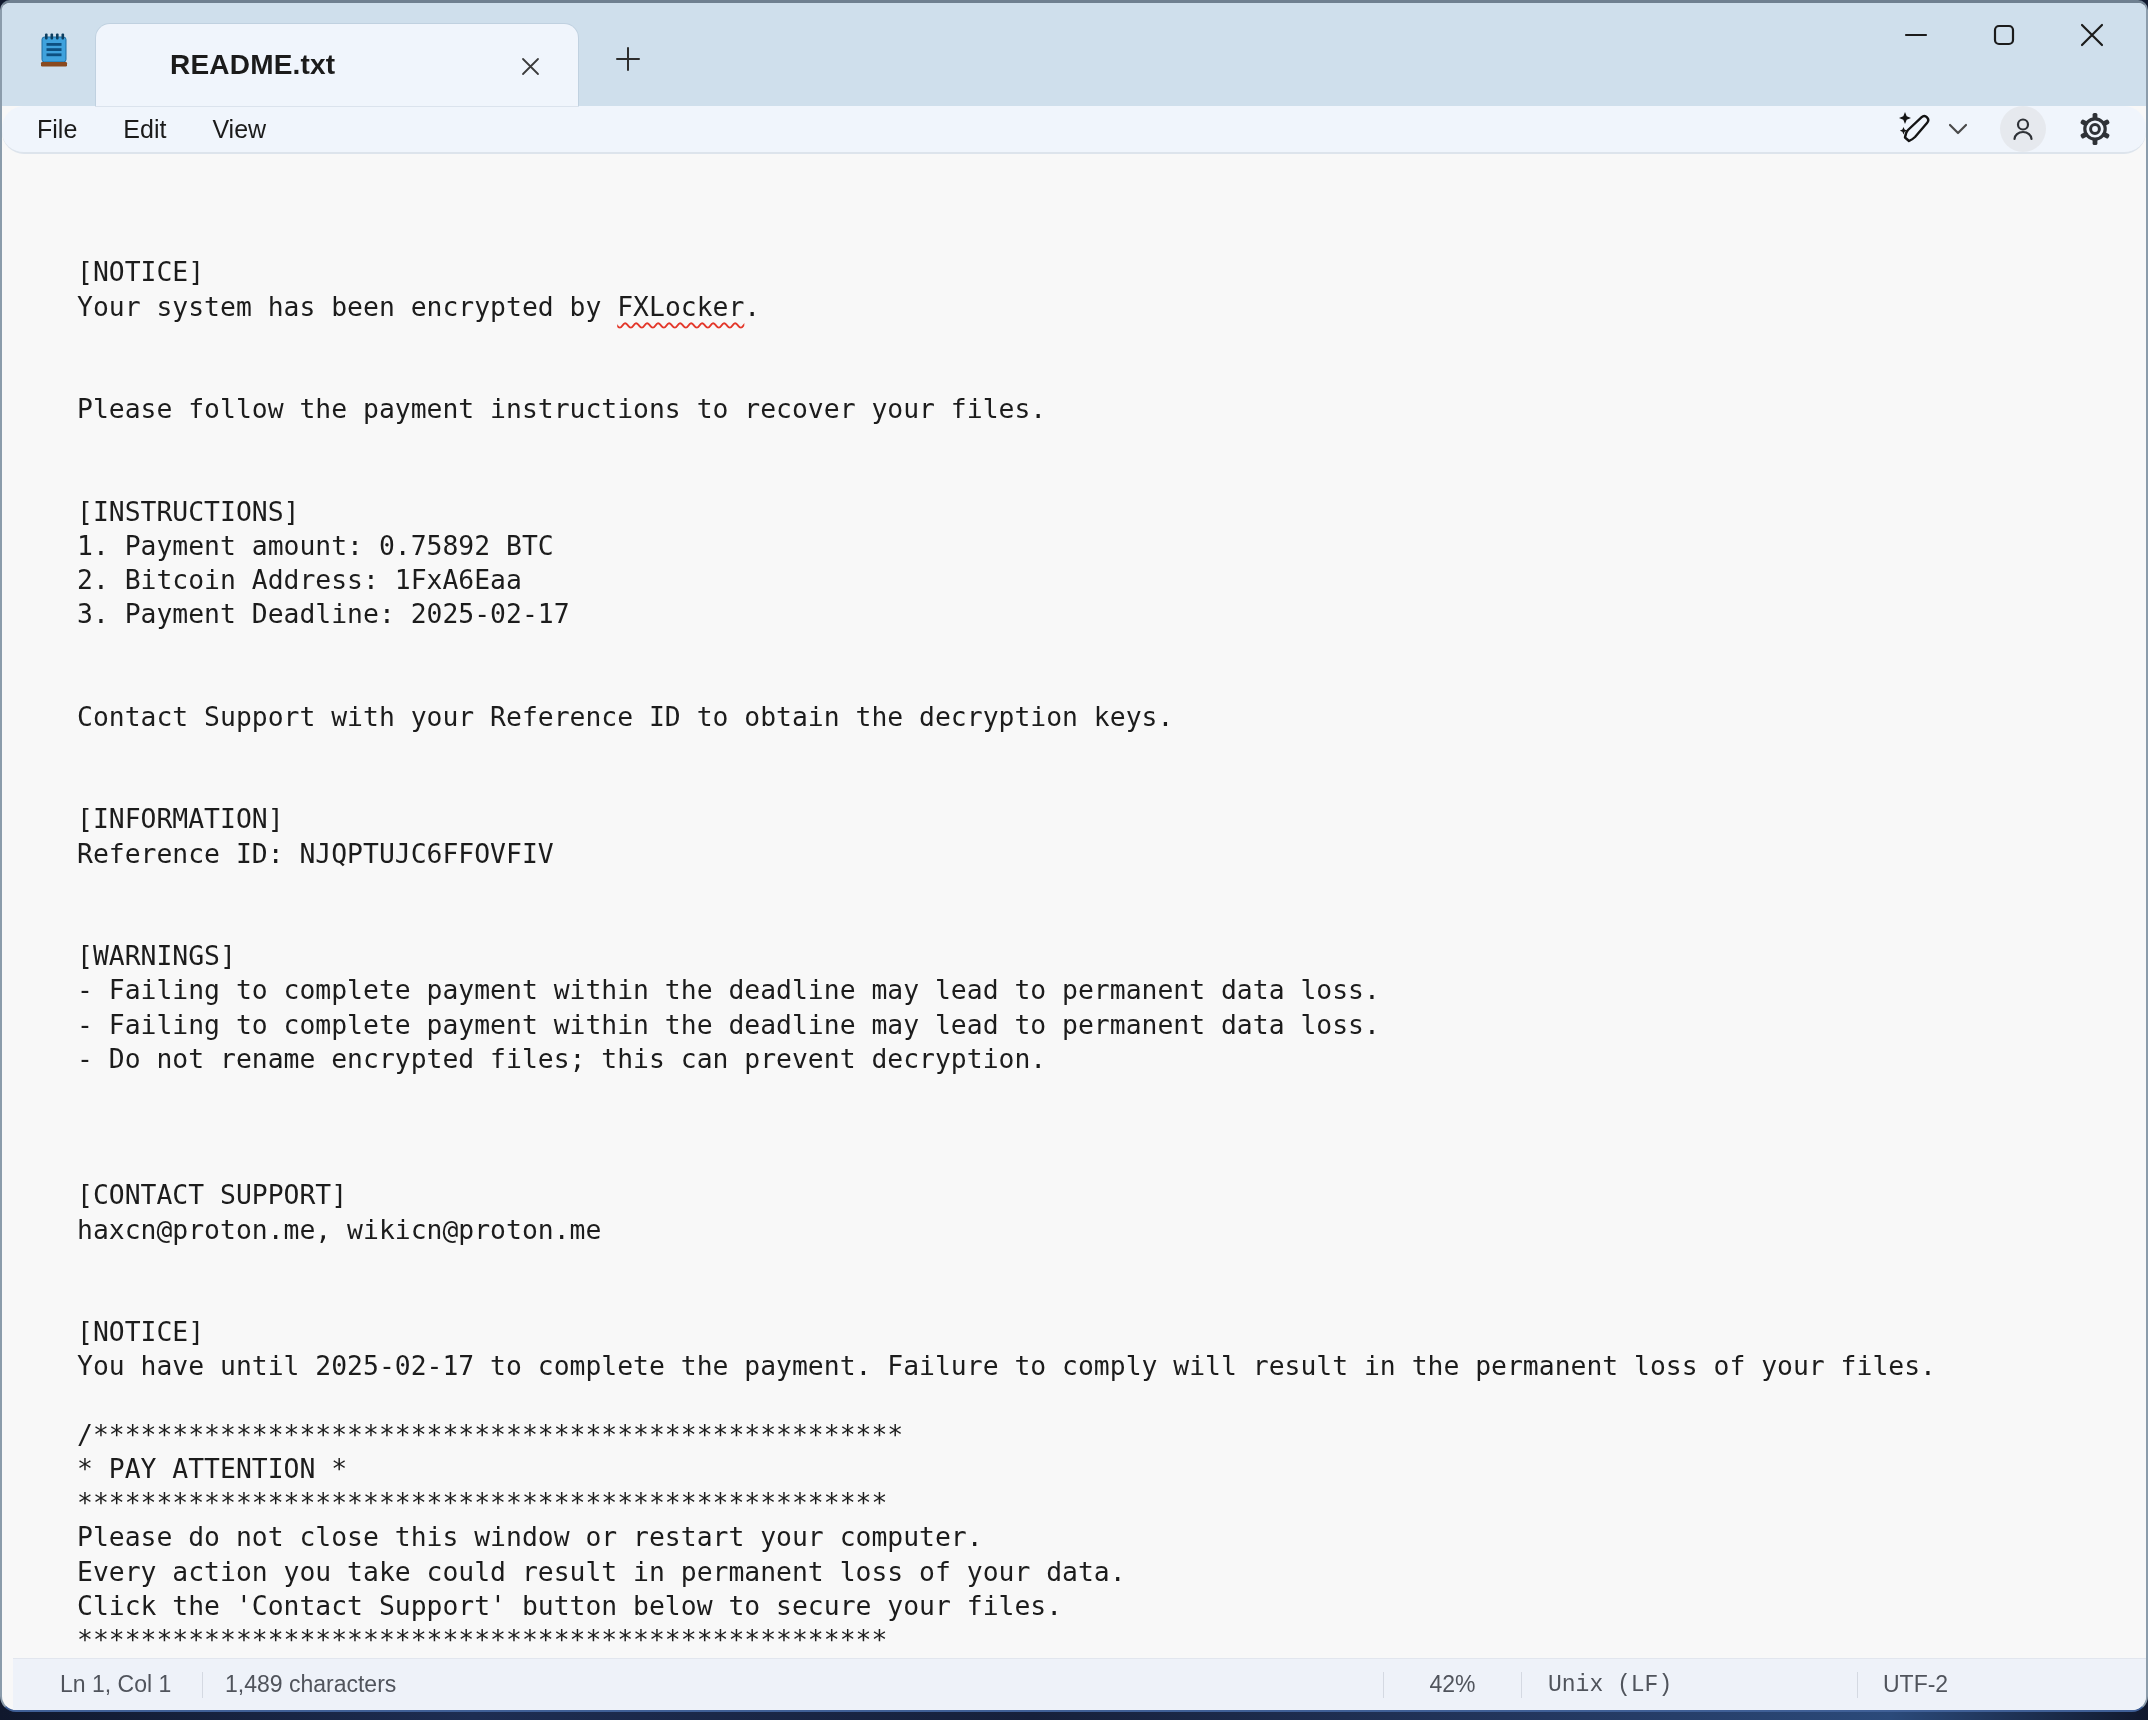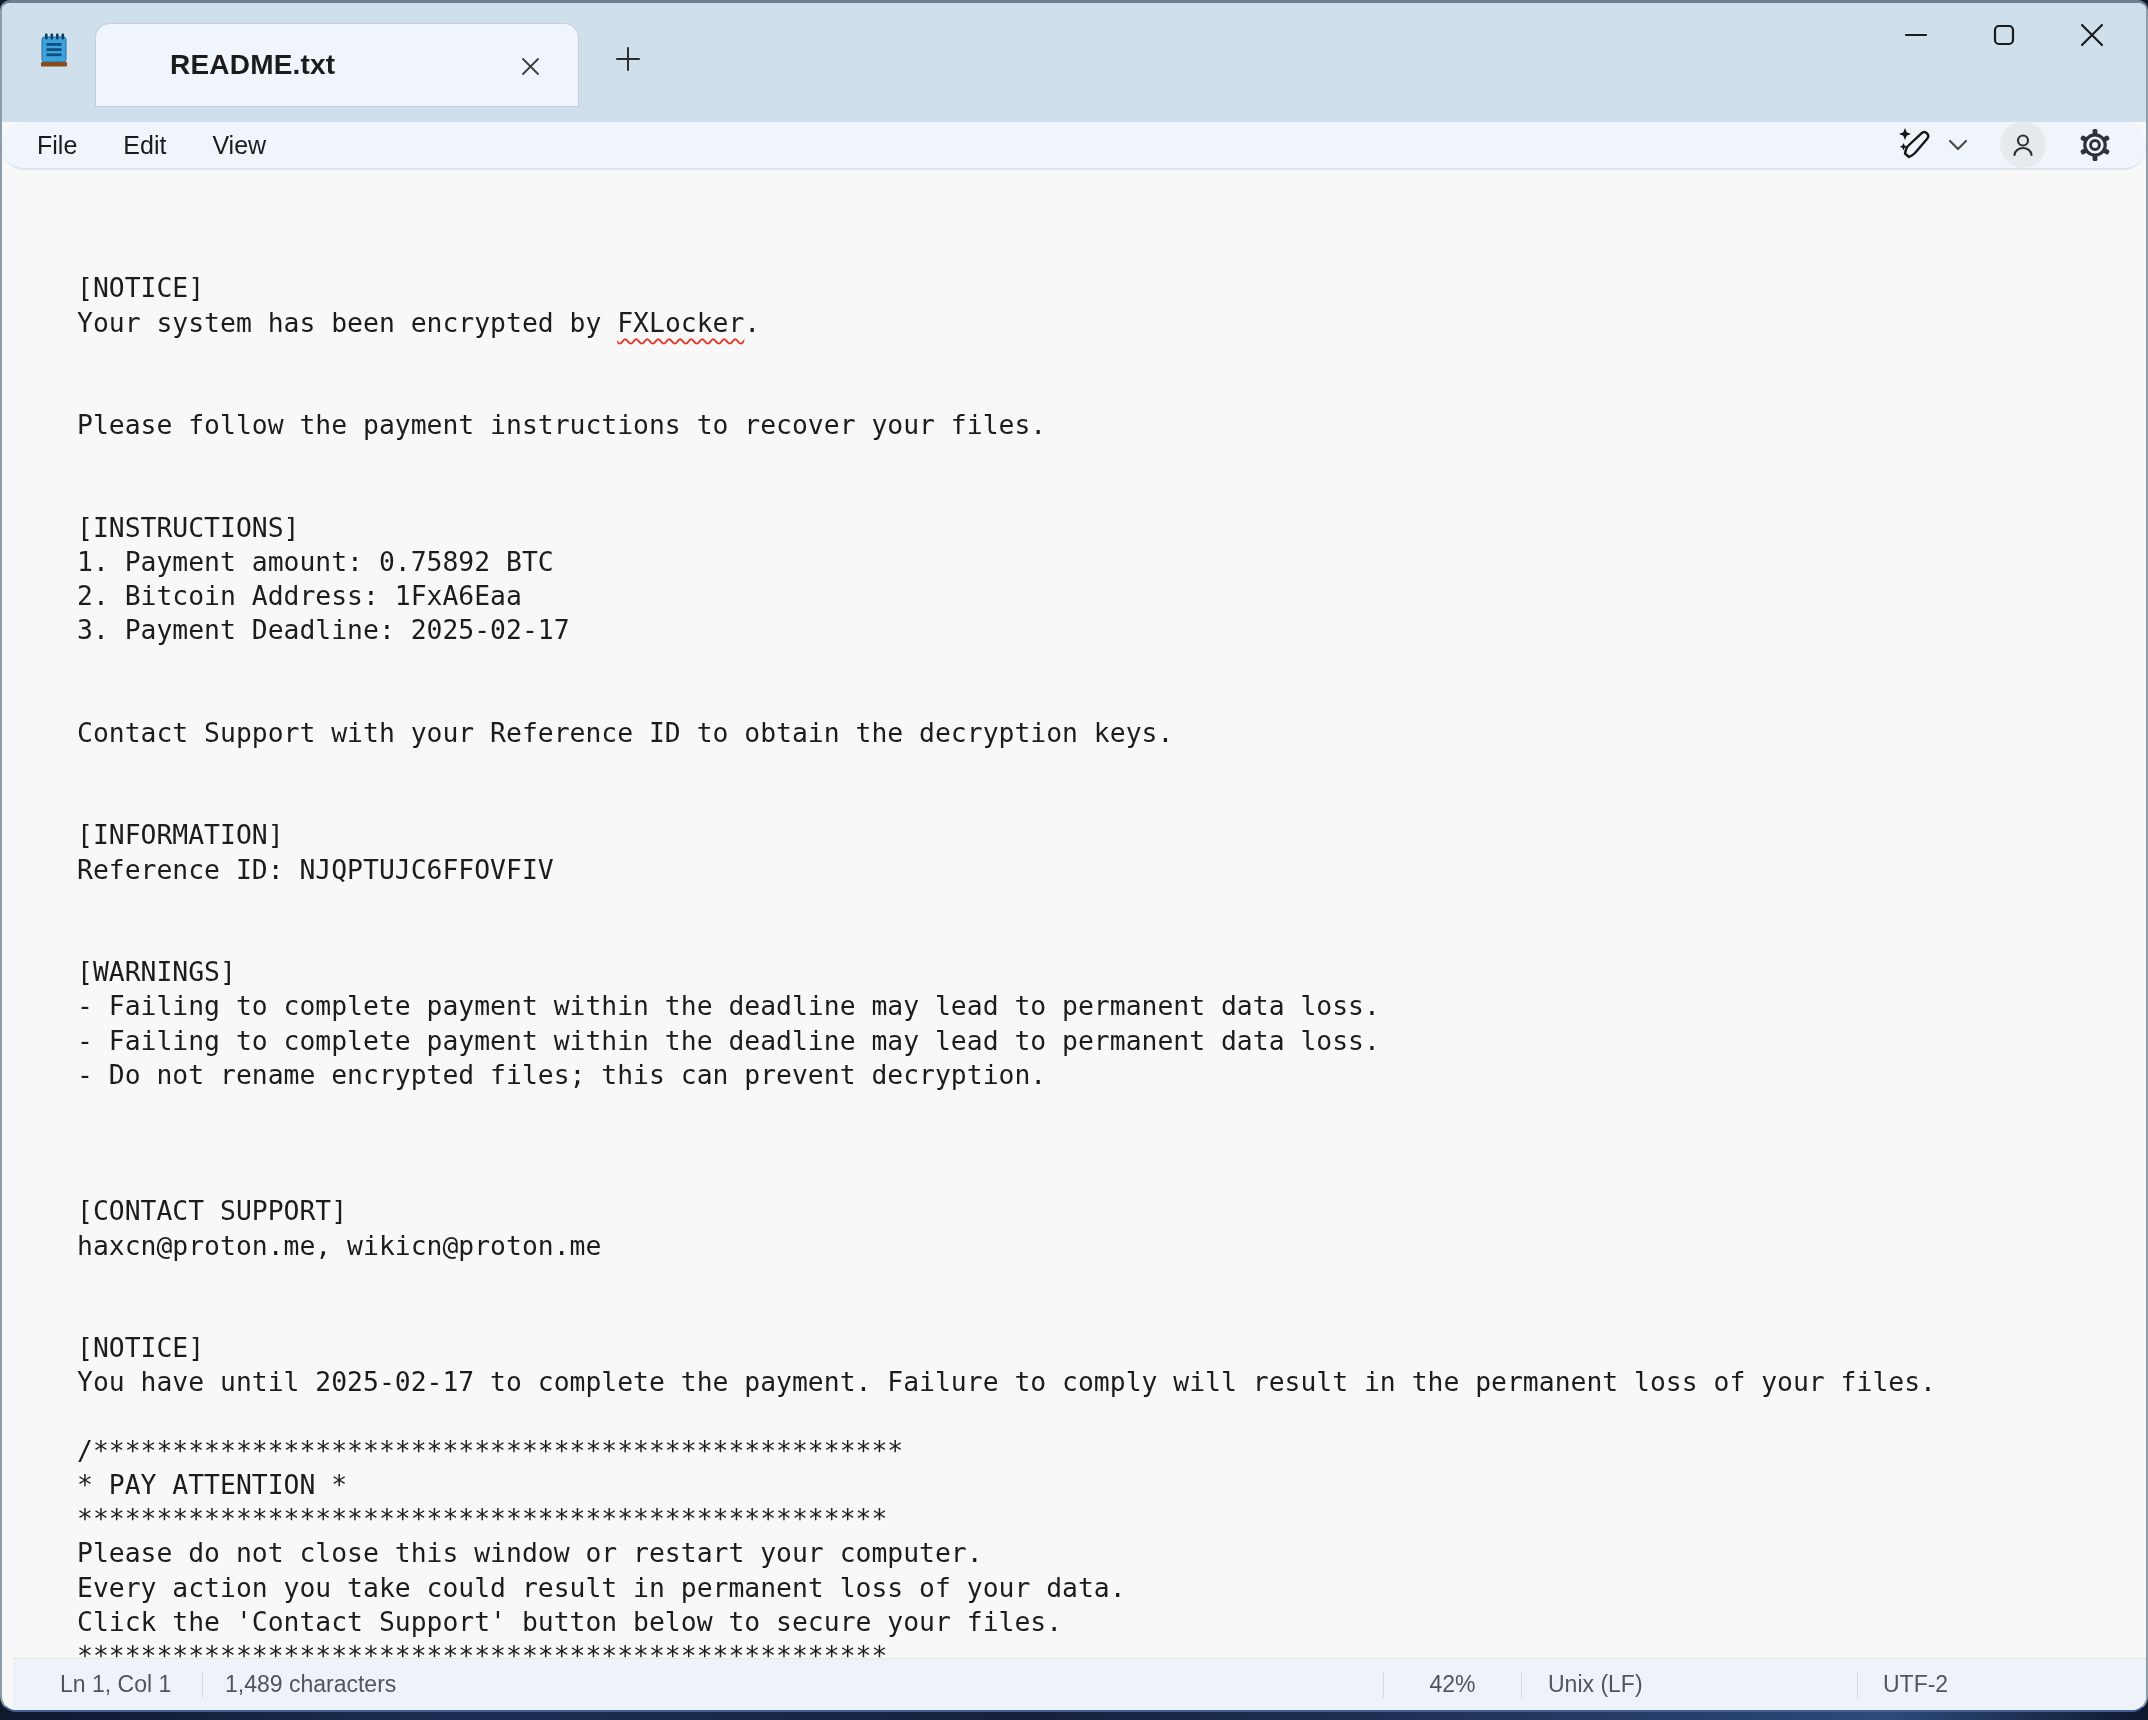--- a/index.html
+++ b/index.html
@@ -21,21 +21,21 @@
     background:linear-gradient(90deg,#10182d 0%,#1d2d52 22%,#16203b 48%,#23375f 72%,#2b4a7a 88%,#10182d 100%);
   }
   .window{
     position:absolute;left:0;top:0;width:2148px;height:1712px;
     border-radius:10px 10px 16px 16px;overflow:hidden;
     border-left:2px solid #8b9cab;border-right:2px solid #8b9cab;
     border-top:3px solid #6f8090;border-bottom:2px solid #3f5f96;
     display:flex;flex-direction:column;background:var(--editor-bg);
   }
   
-  .tabbar{height:119px;background:var(--titlebar-bg);position:relative;flex:none;}
+  .tabbar{height:103px;background:var(--titlebar-bg);position:relative;flex:none;}
   .app-icon{position:absolute;left:38px;top:30px;width:28px;height:36px;}
   .tab{
     position:absolute;left:94px;top:21px;width:482px;height:82px;
     background:var(--surface-bg);border-radius:14px 14px 0 0;
     display:flex;align-items:center;
     box-shadow:0 0 0 1px rgba(130,150,170,.18);
   }
   .tab-title{margin-left:74px;font-size:28px;font-weight:600;color:#1b1b1b;letter-spacing:.2px;}
   .tab-close{position:absolute;right:30px;top:24px;width:36px;height:36px;display:flex;align-items:center;justify-content:center;border-radius:7px;cursor:pointer;}
   .newtab{position:absolute;left:604px;top:34px;width:44px;height:44px;display:flex;align-items:center;justify-content:center;border-radius:8px;cursor:pointer;}
@@ -78,21 +78,21 @@
     border-top:1px solid #e2e6ee;
     display:flex;align-items:center;
     font-size:23px;color:var(--muted);margin-left:11px;
   }
   .sb-cell{display:flex;align-items:center;height:100%;white-space:nowrap;}
   .sb-cursor{padding-left:47px;width:189px;}
   .sb-chars{padding-left:22px;}
   .sb-spacer{flex:1;}
   .sb-div{width:1px;height:26px;background:#d4d9e2;flex:none;}
   .sb-zoom{width:137px;justify-content:center;}
-  .sb-le{width:335px;padding-left:26px;}
+  .sb-le{width:335px;padding-left:26px;font-family:Liberation Mono, monospace;}
   .sb-enc{width:288px;padding-left:25px;}
   svg{display:block;}
 </style>
 </head>
 <body>
 
 <div class="window">
 
   <div class="tabbar">
 

